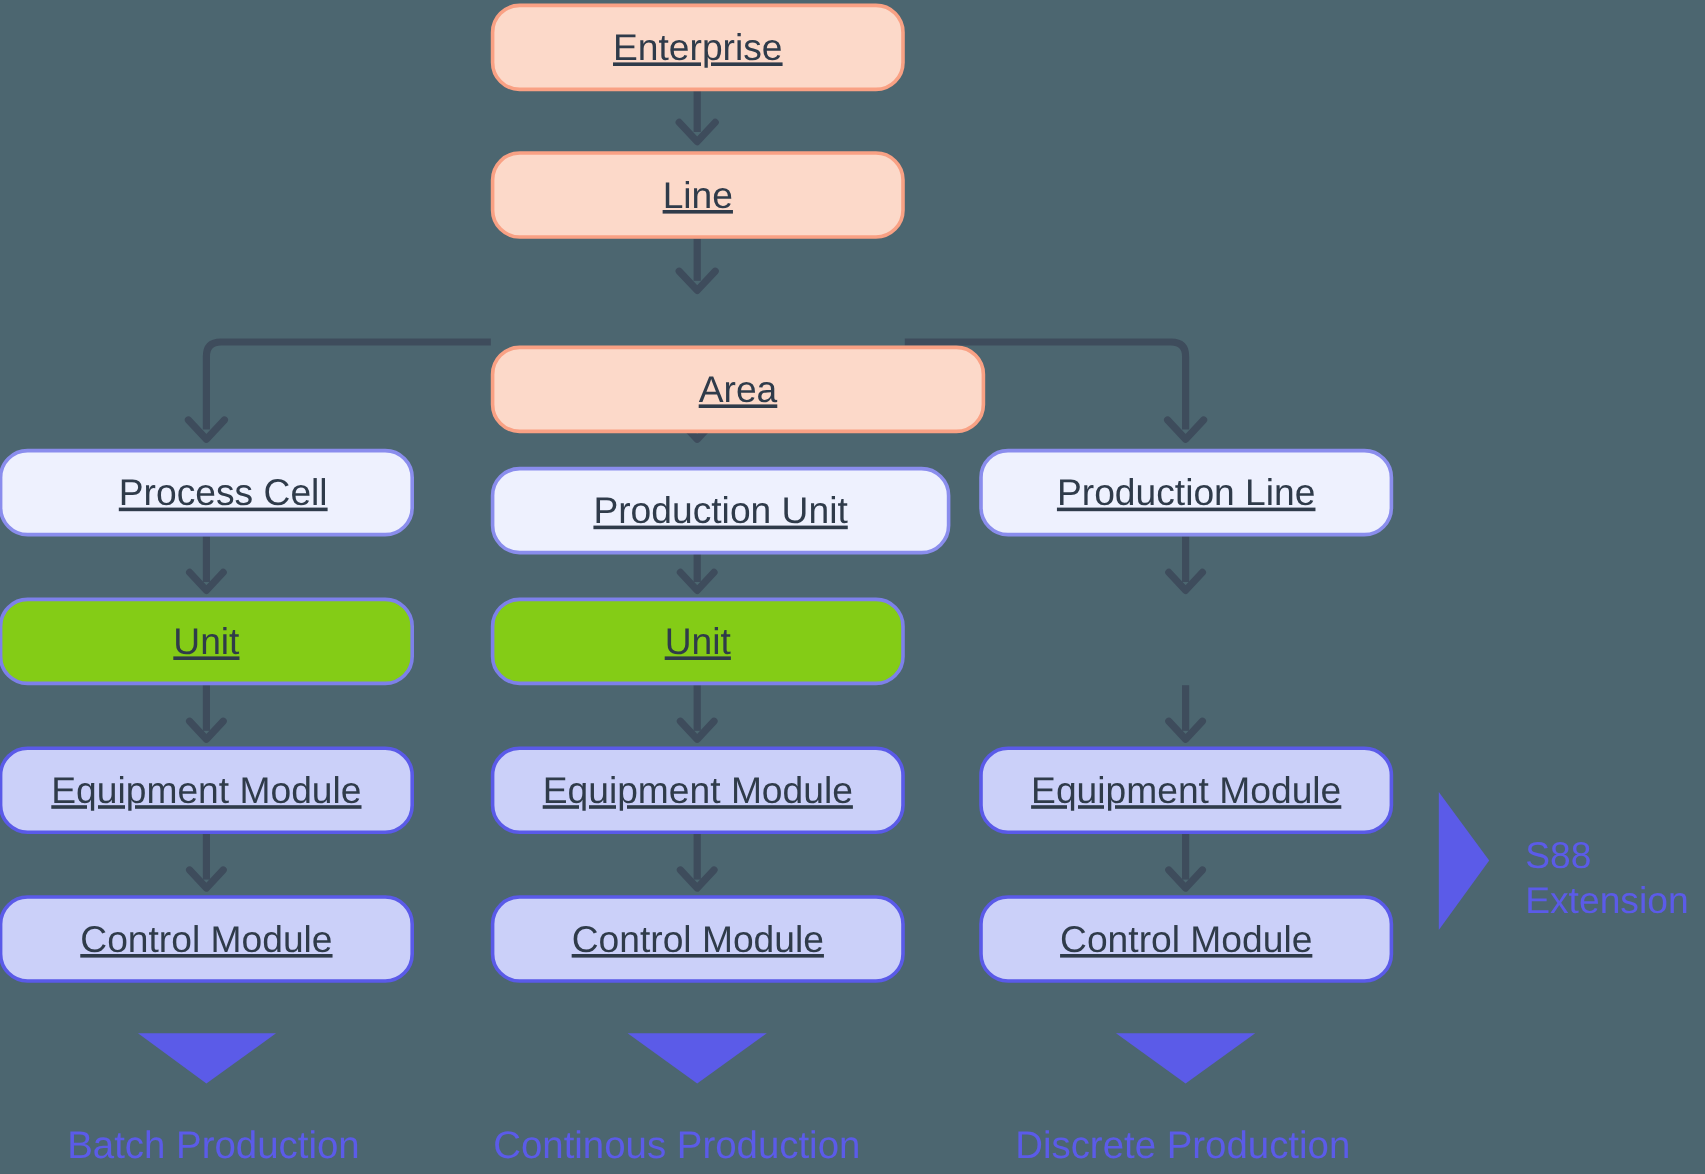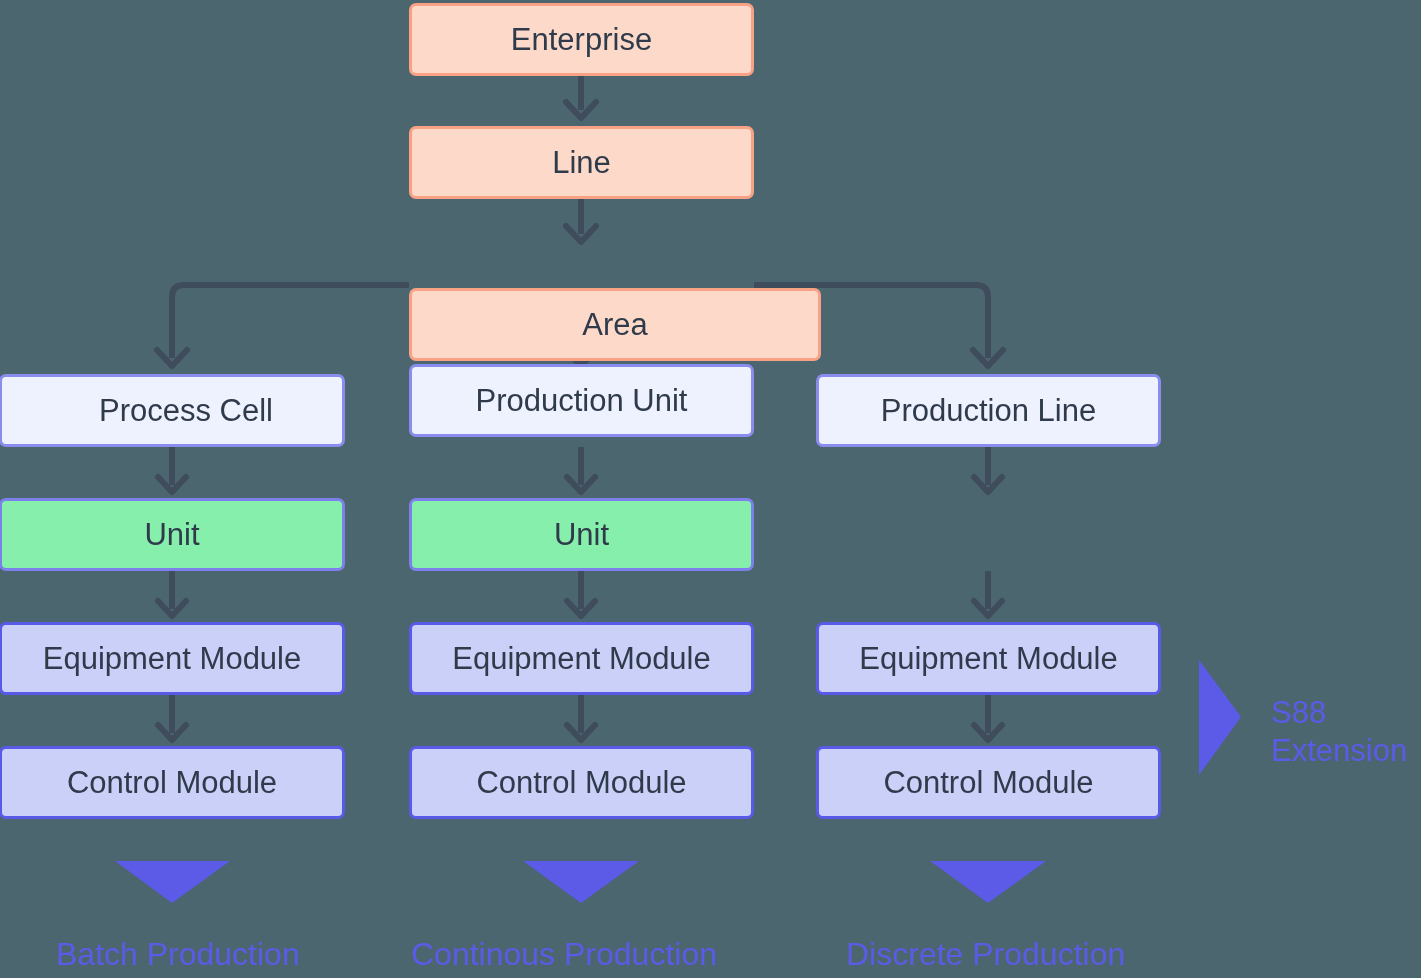--- a/index.html
+++ b/index.html
@@ -24,38 +24,39 @@
     width: 1421px;
     height: 978px;
     pointer-events: none;
   }
   .node {
     position: absolute;
     box-sizing: border-box;
     display: flex;
     align-items: center;
     justify-content: center;
-    border-radius: 7px;
+    border-radius: 24px;
     border-style: solid;
     border-width: 3px;
     color: #2f3b4a;
     font-size: 31px;
     line-height: 1;
     white-space: nowrap;
+    text-decoration: underline;
   }
   .node.level-enterprise {
     background: #fcd9c9;
     border-color: #f9a184;
   }
   .node.level-row1 {
     background: #eef1fe;
     border-color: #8a8ded;
   }
   .node.level-row2 {
-    background: #86efac;
+    background: #84cc16;
     border-color: #7d80ea;
   }
   .node.level-row3 {
     background: #cbd0f9;
     border-color: #5a5ae8;
   }
   .outcome-label {
     position: absolute;
     color: #5b5be8;
     font-size: 32px;
@@ -146,21 +147,21 @@
   <div class="node level-row2" style="left:-1px; top:498px; width:346px; height:73px;">
     <span>Unit</span>
   </div>
   <div class="node level-row3" style="left:-1px; top:622px; width:346px; height:73px;">
     <span>Equipment Module</span>
   </div>
   <div class="node level-row3" style="left:-1px; top:746px; width:346px; height:73px;">
     <span>Control Module</span>
   </div>
 
-  <div class="node level-row1" style="left:409px; top:364px; width:345px; height:73px;">
+  <div class="node level-row1" style="left:409px; top:389px; width:383px; height:73px;">
     <span>Production Unit</span>
   </div>
   <div class="node level-row2" style="left:409px; top:498px; width:345px; height:73px;">
     <span>Unit</span>
   </div>
   <div class="node level-row3" style="left:409px; top:622px; width:345px; height:73px;">
     <span>Equipment Module</span>
   </div>
   <div class="node level-row3" style="left:409px; top:746px; width:345px; height:73px;">
     <span>Control Module</span>

